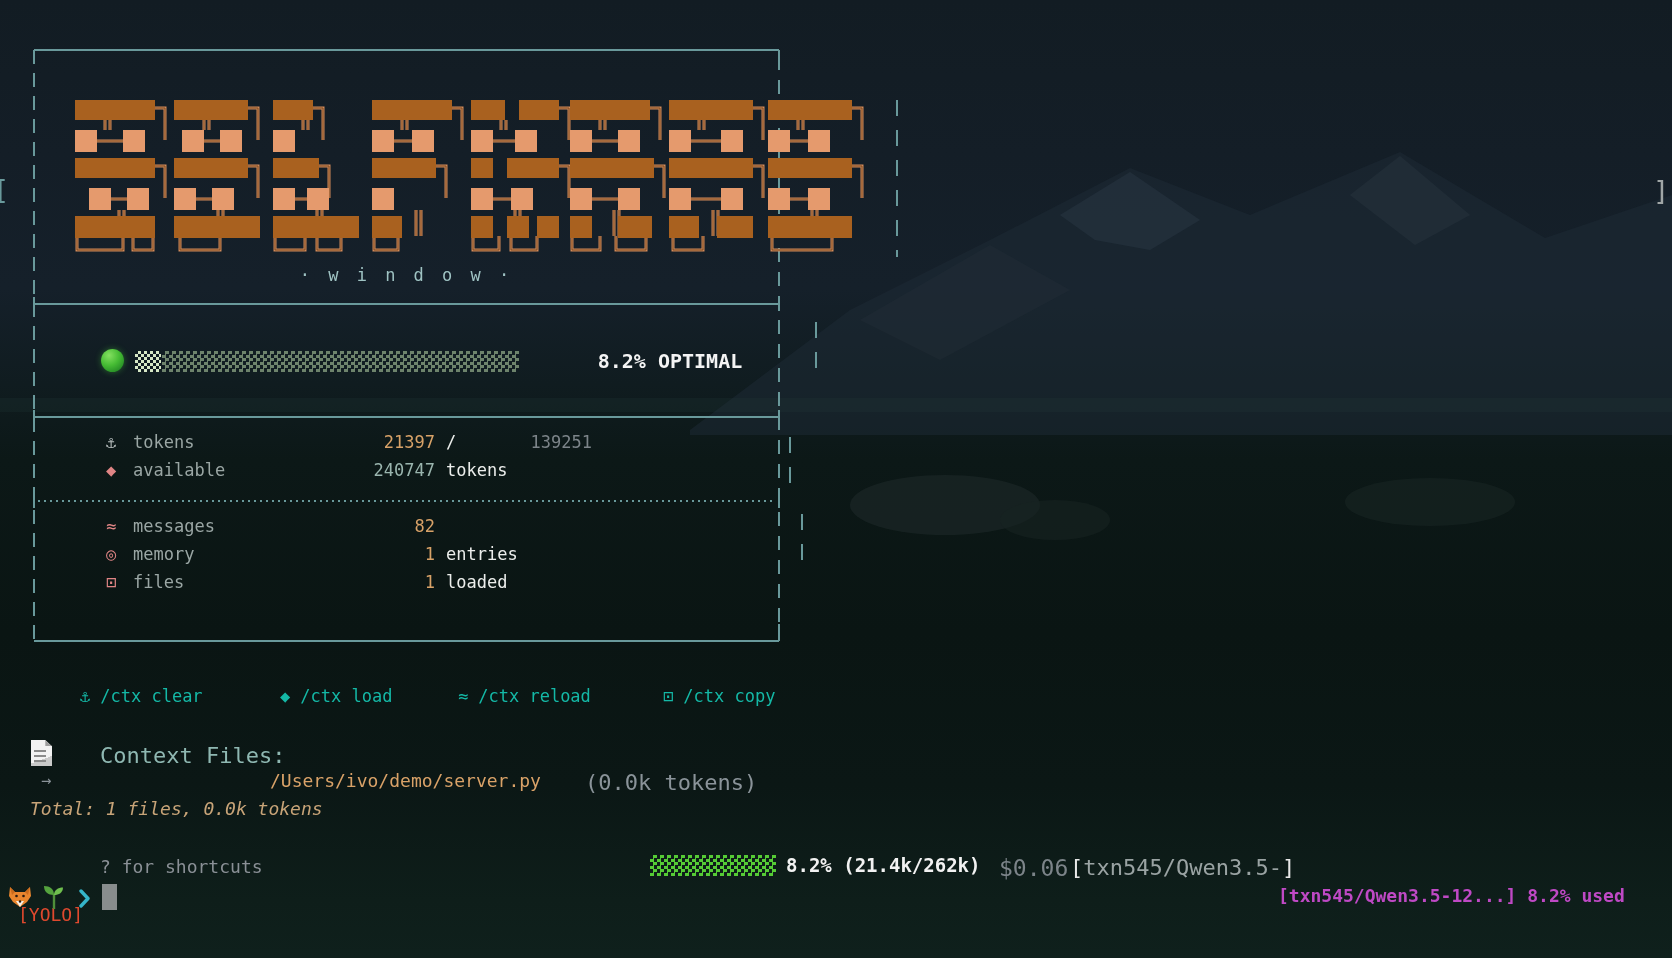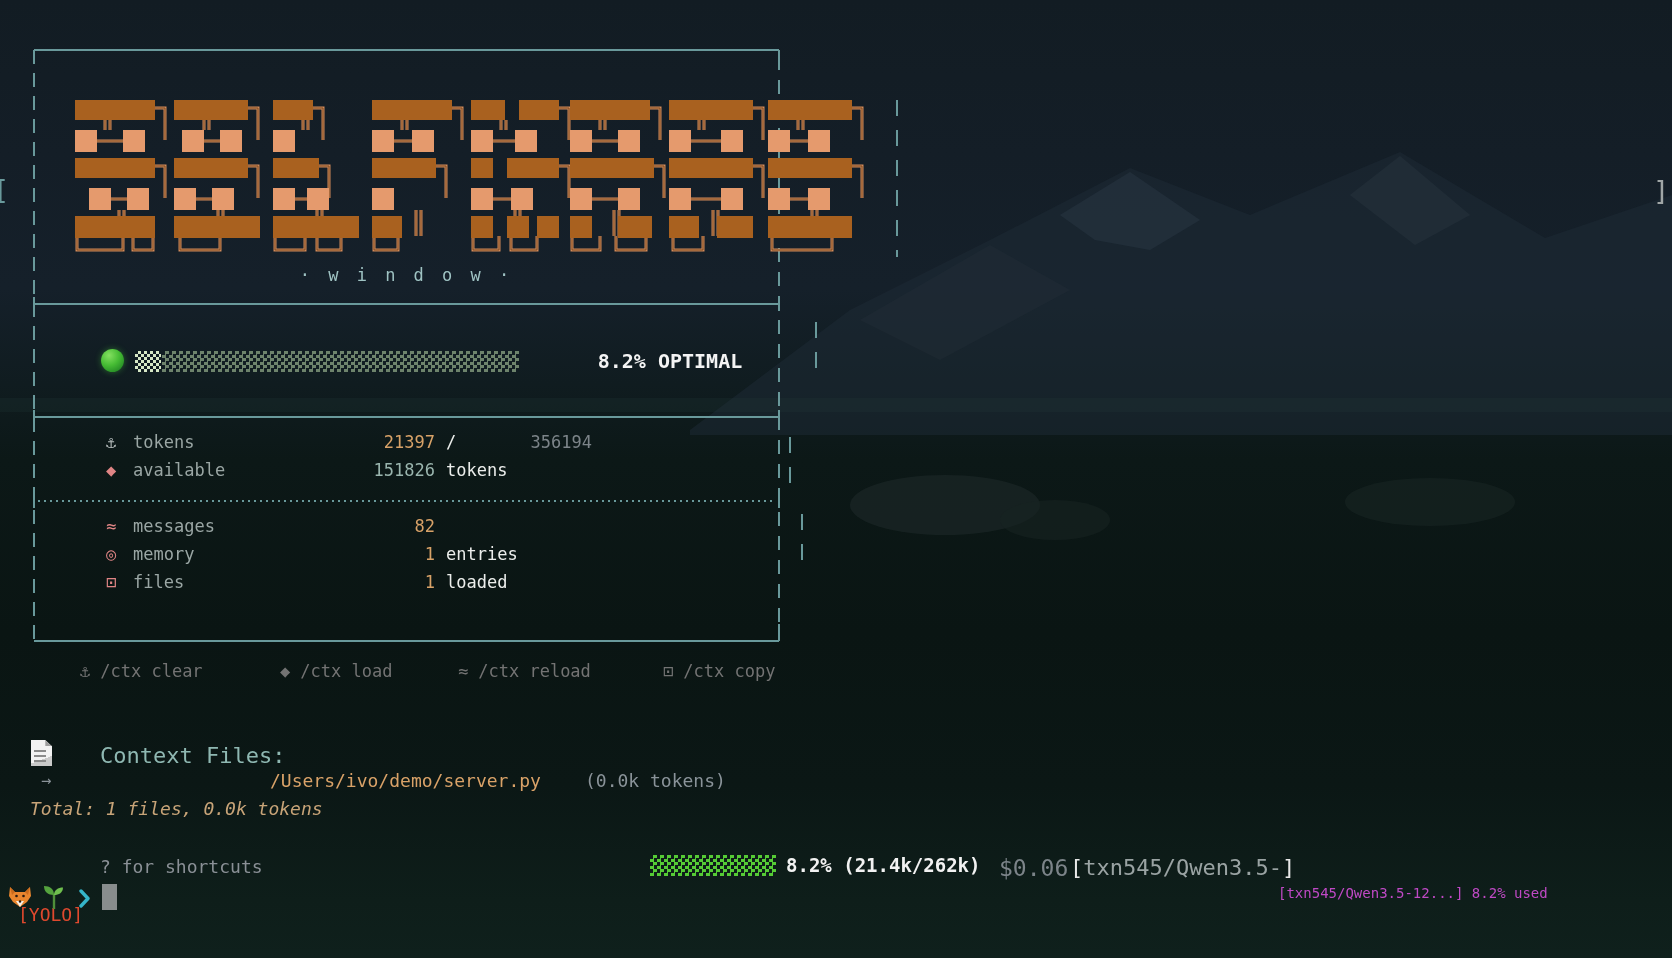--- a/index.html
+++ b/index.html
@@ -60,59 +60,59 @@
   .stat-icon.grey { color:#b6bdbd; }
   .stat-icon.pink { color:#e08585; }
   .stat-label  { position:absolute; left:133px; color:#9aa6a4; }
   .stat-value  { position:absolute; left:290px; width:145px; text-align:right; color:#d8a268; }
   .stat-value.teal { color:#9ab5ae; }
   .stat-sep    { position:absolute; left:446px; color:#eceeec; }
   .stat-total  { position:absolute; left:466px; width:126px; text-align:right; color:#7c8489; }
   .stat-unit   { position:absolute; left:446px; color:#eceeec; }
 
   
-  .cmd { position:absolute; top:661px; color:#737373; font-size:17px; }
+  .cmd { position:absolute; top:686px; color:#14b8a6; font-size:17px; }
   .cmd .ci { margin-right:10px; }
 
   
   #ctx-title { left:64px; top:743px; color:#8fb8b2; font-size:22px;margin-left:36px; }
   #page-icon {
     left:31px; top:740px; width:21px; height:26px;
     background:linear-gradient(160deg,#f2f2f2 70%,#c9c9c9 70%);
     clip-path:polygon(0 0, 68% 0, 100% 24%, 100% 100%, 0 100%);
   }
   #page-icon::after{
     content:""; position:absolute; right:0; top:0; width:32%; height:24%;
     background:#9d9d9d; clip-path:polygon(0 0, 100% 100%, 0 100%);
   }
   #page-icon::before{
     content:""; position:absolute; left:3px; top:10px; width:12px; height:2px;
     background:#8a8a8a; box-shadow:0 5px 0 #8a8a8a, 0 10px 0 #8a8a8a;
   }
   #ctx-arrow { left:41px; top:770px; color:#8a9399; font-size:17px; }
   #ctx-path  { left:270px; top:770px; color:#d9a268; font-size:18px; }
-  #ctx-path-tokens { left:585px; top:770px; color:#8a9399; font-size:18px; }
+  #ctx-path-tokens { left:585px; top:770px; color:#8a9399; font-size:22px; }
   #ctx-total { left:30px; top:798px; color:#c8a478; font-size:18px;font-style:italic; }
 
   
   #status-mode { left:18px; top:904px; color:#e0492e; font-size:18px; }
   #status-hint { left:100px; top:856px; color:#8a9096; font-size:18px;text-align:center; }
   #status-bar-green {
     left:650px; top:855px; width:126px; height:21px;
     --c:#55cb35; background-size:7px 7px;
   }
   #status-usage { left:786px; top:854px; color:#f2f2f2; font-size:19px; font-weight:bold; }
   #status-cost  { left:999px; top:855px; color:#7c8489; font-size:23px; }
   #status-model { left:1070px; top:855px; font-size:22px; color:#9aa3a3;text-align:right; }
   #status-model .br { color:#e8e8e8; }
   #fox-icon { left:8px; top:886px; }
   #seedling-icon { left:42px; top:884px; }
   #prompt-chevron { left:78px; top:889px; }
   #cursor-block { left:102px; top:884px; width:15px; height:26px; background:#888d8d; }
-  #model-badge { left:1278px; top:885px; color:#bf49c5; font-size:14px; }
+  #model-badge { left:1278px; top:885px; color:#bf49c5; font-size:18px;font-weight:bold; }
 
   
   #edge-left-bracket  { left:-7px;  top:174px; color:#69999b; font-size:27px; }
   #edge-right-bracket { left:1653px; top:175px; color:#a0a6a6; font-size:27px; }
 </style>
 </head>
 <body>
 
 <div id="bg-base"></div>
 <svg id="bg-scene" width="1672" height="958" viewBox="0 0 1672 958">
@@ -223,26 +223,26 @@
 <div id="led" class="abs"></div>
 <div id="health-bar-filled" class="abs checker"></div>
 <div id="health-bar-rest" class="abs checker"></div>
 <div id="health-label" class="abs">8.2% OPTIMAL</div>
 
 <div class="abs stat-row" style="left:0;top:432px;width:800px">
   <span class="stat-icon grey">⚓</span>
   <span class="stat-label">tokens</span>
   <span class="stat-value">21397</span>
   <span class="stat-sep">/</span>
-  <span class="stat-total">356194</span>
+  <span class="stat-total">139251</span>
 </div>
 <div class="abs stat-row" style="left:0;top:460px;width:800px">
   <span class="stat-icon pink">◆</span>
   <span class="stat-label">available</span>
-  <span class="stat-value teal">151826</span>
+  <span class="stat-value teal">240747</span>
   <span class="stat-unit">tokens</span>
 </div>
 <div class="abs stat-row" style="left:0;top:516px;width:800px">
   <span class="stat-icon pink">≈</span>
   <span class="stat-label">messages</span>
   <span class="stat-value">82</span>
 </div>
 <div class="abs stat-row" style="left:0;top:544px;width:800px">
   <span class="stat-icon pink">◎</span>
   <span class="stat-label">memory</span>

